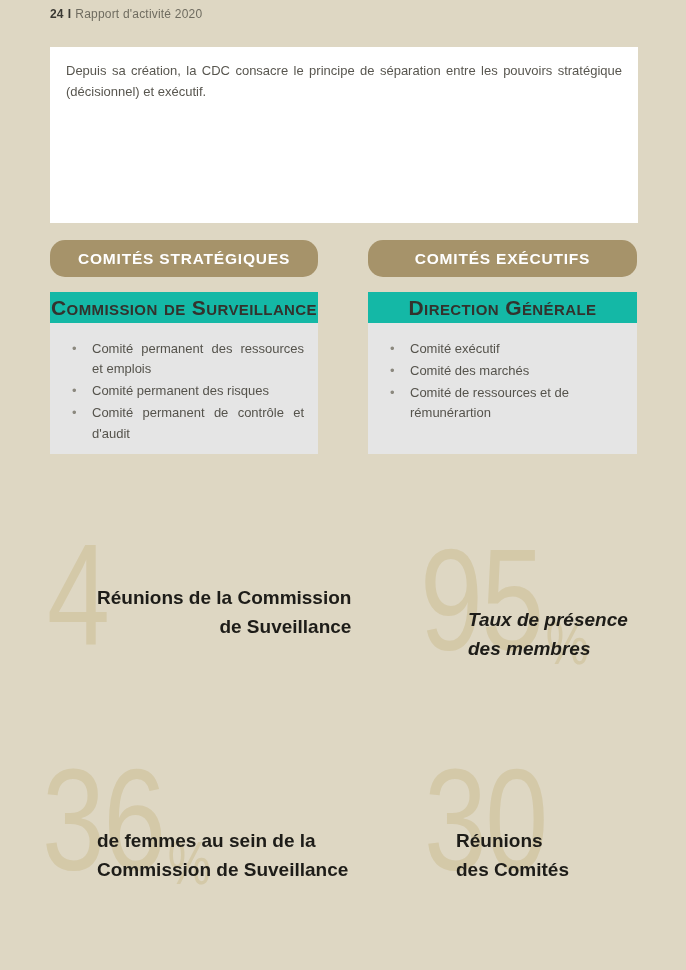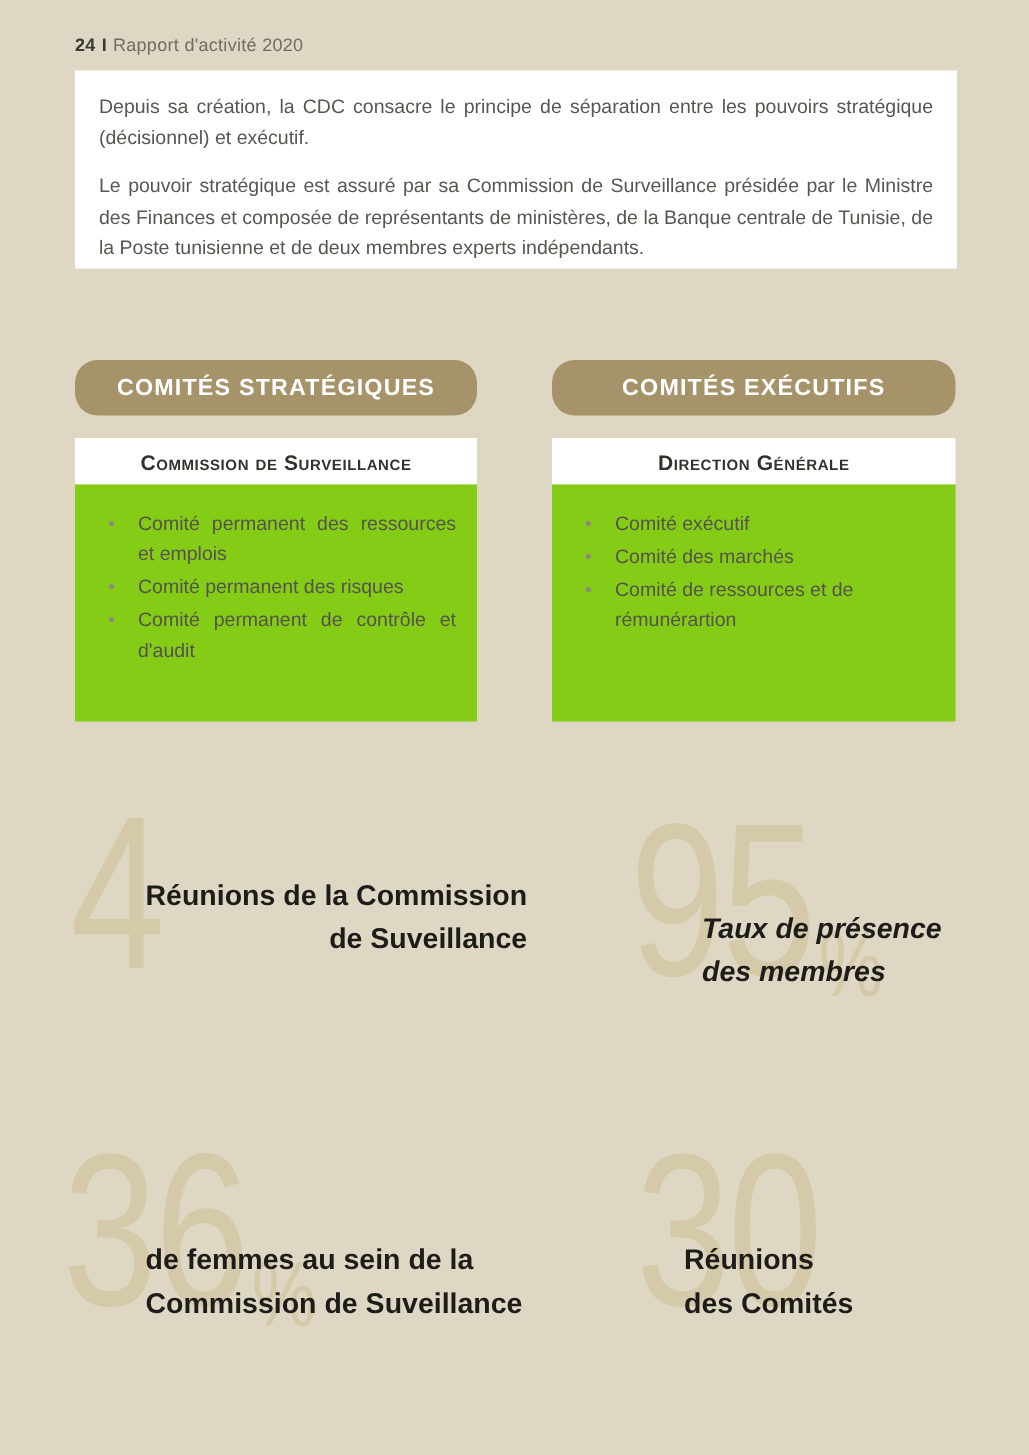--- a/index.html
+++ b/index.html
@@ -2,49 +2,49 @@
 <html><head>
 <meta charset="utf-8">
 <style>
   html,body{margin:0;padding:0;}
   body{
     width:686px;height:970px;position:relative;overflow:hidden;
     background:#ded7c3;
     font-family:"Liberation Sans", sans-serif;
   }
   
-  .page-header{position:absolute;left:50px;top:23px;font-size:12px;color:#6f6c60;letter-spacing:.2px;}
+  .page-header{position:absolute;left:50px;top:7px;font-size:12px;color:#6f6c60;letter-spacing:.2px;}
   .page-header .pagenum{font-weight:bold;color:#3a3933;}
   .page-header .sep{font-weight:bold;color:#3a3933;margin:0 4px;}
 
   
   .intro-box{
-    position:absolute;left:50px;top:47px;width:588px;height:132px;
+    position:absolute;left:50px;top:47px;width:588px;height:176px;
     background:#ffffff;box-sizing:border-box;padding:14px 16px 0 16px;
   }
   .intro-box p{
     margin:0 0 12px 0;font-size:13px;line-height:1.58;color:#58564f;text-align:justify;
   }
 
   
   .col{position:absolute;top:240px;}
   .col-left{left:50px;width:268px;}
   .col-right{left:368px;width:269px;}
   .col-header{
     height:37px;background:#a6936a;color:#ffffff;
     display:flex;align-items:center;justify-content:center;
     font-weight:bold;font-size:15.5px;letter-spacing:.8px;border-radius:15px;
   }
   .col-subheader{
-    margin-top:15px;height:31px;background:#ffffff;color:#33322d;
+    margin-top:15px;height:31px;background:#14b8a6;color:#33322d;
     display:flex;align-items:center;justify-content:center;
-    font-variant:small-caps;font-weight:600;font-size:14px;letter-spacing:.4px;
+    font-variant:small-caps;font-weight:600;font-size:21px;letter-spacing:.4px;
   }
   .col-body{
-    background:#84cc16;height:158px;box-sizing:border-box;
+    background:#e5e5e5;height:131px;box-sizing:border-box;
     padding:16px 14px 0 18px;
   }
   .col-body ul{margin:0;padding:0;list-style:none;}
   .col-body li{
     position:relative;padding-left:24px;font-size:13px;line-height:1.55;
     color:#55534c;margin-bottom:2px;
   }
   .col-left .col-body li{text-align:justify;}
   .col-body li::before{
     content:"\2022";position:absolute;left:4px;top:0;color:#8b887e;font-size:13px;
@@ -76,21 +76,20 @@
 </style>
 </head>
 <body>
 
 <div class="page-header">
   <span class="pagenum">24</span><span class="sep">I</span><span class="doctitle">Rapport d'activité 2020</span>
 </div>
 
 <section class="intro-box">
   <p>Depuis sa création, la CDC consacre le principe de séparation entre les pouvoirs stratégique (décisionnel) et exécutif.</p>
-  <p>Le pouvoir stratégique est assuré par sa Commission de Surveillance présidée par le Ministre des Finances et composée de représentants de ministères, de la Banque centrale de Tunisie, de la Poste tunisienne et de deux membres experts indépendants.</p>
 </section>
 
 <div class="col col-left">
   <div class="col-header">COMITÉS STRATÉGIQUES</div>
   <div class="col-subheader">Commission de Surveillance</div>
   <div class="col-body">
     <ul>
       <li>Comité permanent des ressources et emplois</li>
       <li>Comité permanent des risques</li>
       <li>Comité permanent de contrôle et d'audit</li>

